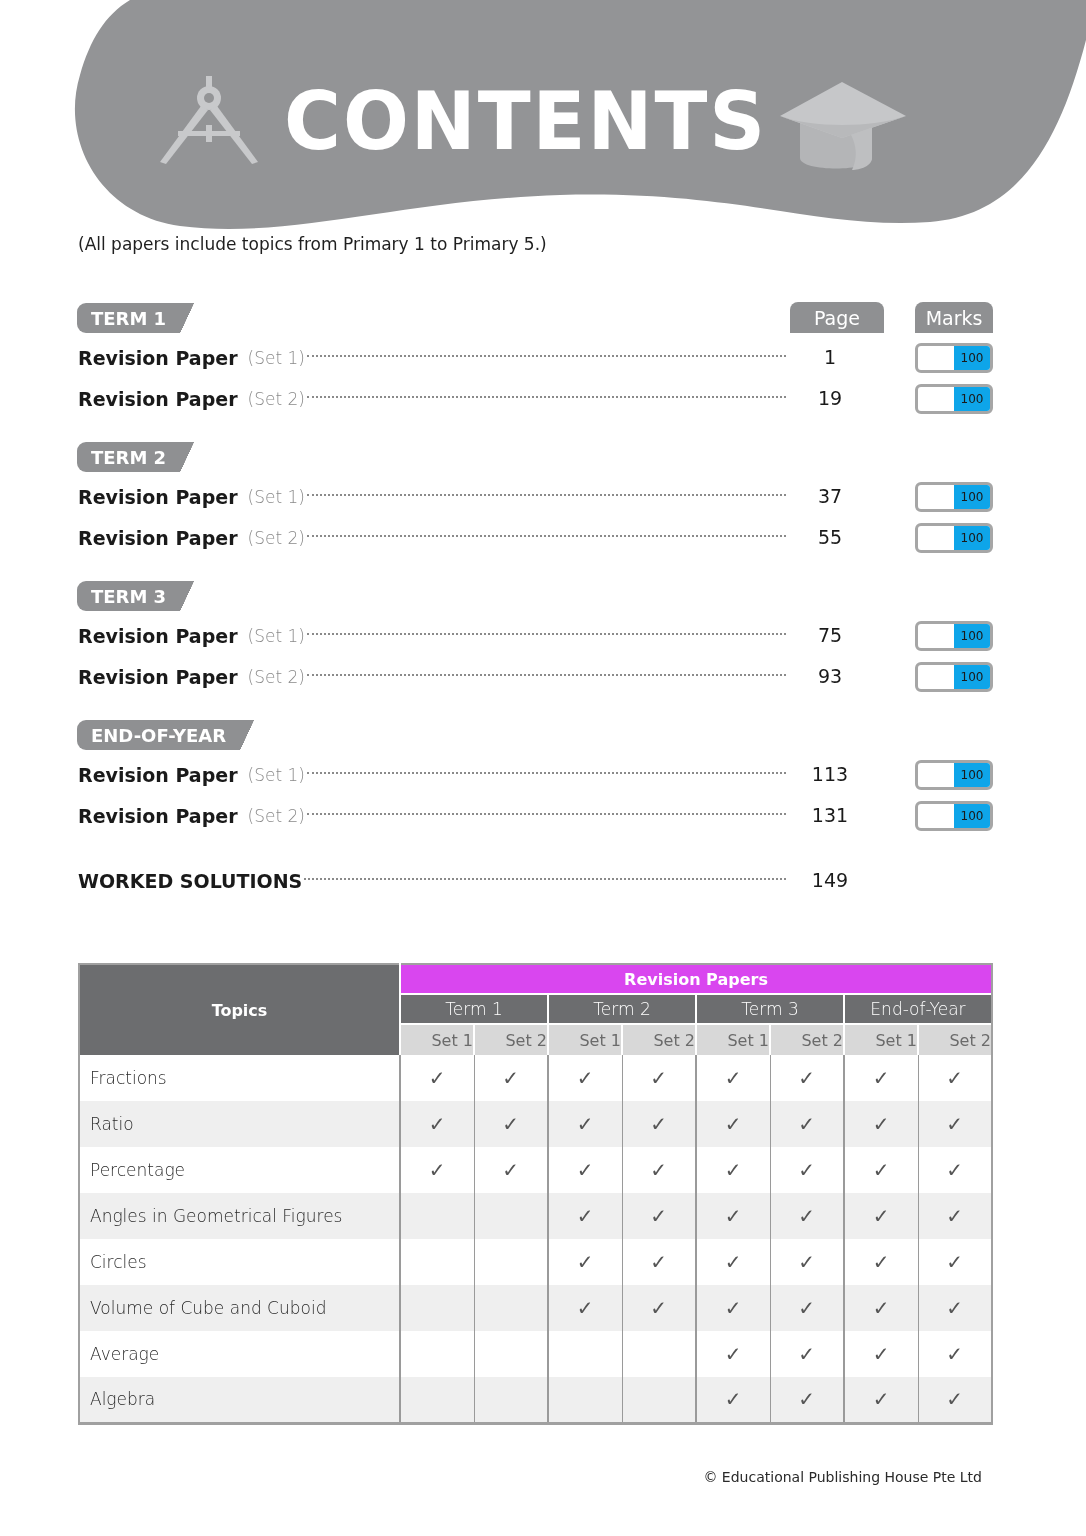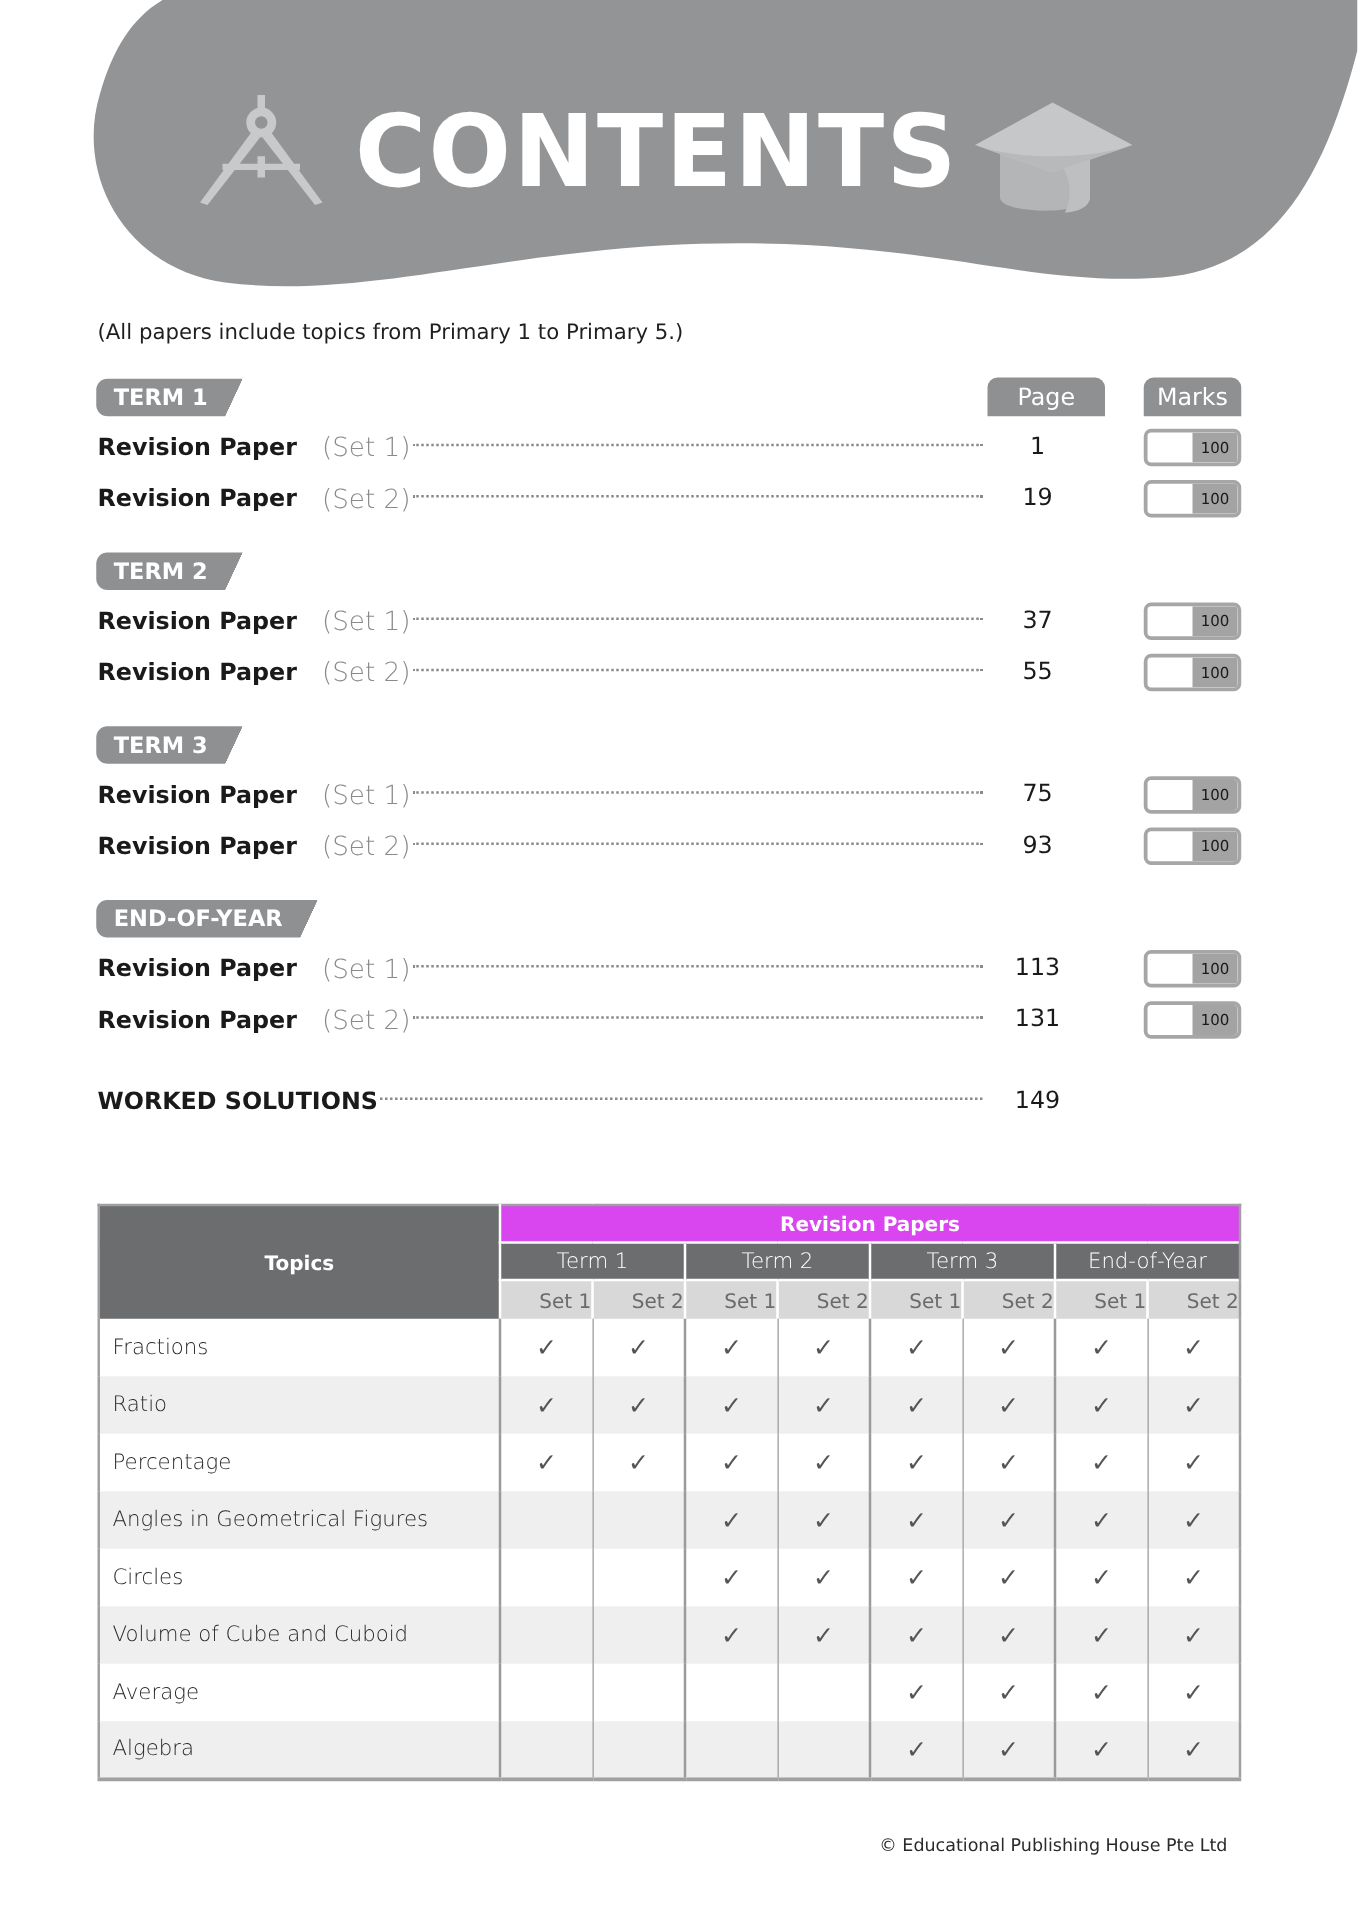--- a/index.html
+++ b/index.html
@@ -6,37 +6,37 @@
   html, body { width: 1086px; height: 1536px; background: #ffffff; overflow: hidden; }
   body { position: relative; font-family: "DejaVu Sans", sans-serif; color: #1f1f1f; }
 
   
   .header { position: absolute; left: 0; top: 0; width: 1086px; height: 240px; }
   .header svg.blob { position: absolute; left: 0; top: 0; }
   .compass { position: absolute; left: 156px; top: 76px; width: 108px; height: 92px; }
   .title { position: absolute; left: 284px; top: 76px; font-family: "DejaVu Sans", sans-serif; font-weight: 900; font-size: 80px; letter-spacing: 2px; color: #ffffff; line-height: 92px; transform: scaleX(0.97); transform-origin: left; }
   .cap { position: absolute; left: 772px; top: 74px; width: 140px; height: 98px; }
 
-  .note { position: absolute; left: 78px; top: 256px; font-family: "DejaVu Sans", sans-serif; font-size: 17px; color: #1f1f1f; }
+  .note { position: absolute; left: 78px; top: 234px; font-family: "DejaVu Sans", sans-serif; font-size: 17px; color: #1f1f1f; }
 
   
   .col-head { position: absolute; top: 302px; height: 31px; background: #8f9092; color: #ffffff; font-family: "DejaVu Sans", sans-serif; font-size: 19px; text-align: center; line-height: 33px; border-radius: 8px 8px 0 0; }
   .col-head.page { left: 790px; width: 94px; }
   .col-head.marks { left: 915px; width: 78px; }
 
   .term-tab { position: absolute; left: 77px; height: 30px; background: #8f9092; color: #ffffff; font-family: "DejaVu Sans", sans-serif; font-weight: 700; font-size: 18px; line-height: 31px; padding: 0 14px; border-radius: 9px 0 0 9px; }
   .term-tab::after { content: ""; position: absolute; right: -14px; top: 0; width: 14px; height: 30px; background: linear-gradient(to bottom right, #8f9092 50%, transparent 51%); }
 
   .toc-row { position: absolute; left: 78px; width: 708px; height: 28px; display: flex; align-items: center; }
   .toc-row .main { font-family: "DejaVu Sans", sans-serif; font-weight: 700; font-size: 19px; color: #1a1a1a; white-space: nowrap; }
-  .toc-row .sub { font-family: "DejaVu Sans", sans-serif; font-weight: 300; font-size: 21px; color: #8a8a8a; white-space: nowrap; margin-left: 20px; }
+  .toc-row .sub { font-family: "DejaVu Sans", sans-serif; font-weight: 300; font-size: 17px; color: #8a8a8a; white-space: nowrap; margin-left: 10px; }
   .toc-row .dots { flex: 1; border-bottom: 2px dotted #8a8a8a; margin: 0 0 5px 2px; height: 1px; }
   .page-num { position: absolute; width: 80px; left: 790px; text-align: center; font-family: "DejaVu Sans", sans-serif; font-size: 19px; color: #1a1a1a; }
   .marks-box { position: absolute; left: 915px; width: 78px; height: 30px; border: 3px solid #a6a6a6; border-radius: 6px; background: #ffffff; overflow: hidden; }
-  .marks-box .score { position: absolute; right: 0; top: 0; width: 36px; height: 24px; background: #a3a3a3; font-family: "DejaVu Sans", sans-serif; font-size: 12px; line-height: 24px; text-align: center; color: #1a1a1a; }
+  .marks-box .score { position: absolute; right: 0; top: 0; width: 36px; height: 24px; background: #0ea5e9; font-family: "DejaVu Sans", sans-serif; font-size: 12px; line-height: 24px; text-align: center; color: #1a1a1a; }
 
   
   table.topics { position: absolute; left: 78px; top: 963px; width: 915px; border-collapse: collapse; font-family: "DejaVu Sans", sans-serif; }
   table.topics th, table.topics td { padding: 0; }
   .th-topics { background: #6c6d6f; color: #ffffff; font-weight: 700; font-size: 16px; text-align: center; width: 321px; border-right: 2px solid #ffffff; border-left: 2px solid #a0a0a0; border-top: 2px solid #a0a0a0; }
   .th-rp { background: #d946ef; color: #ffffff; font-weight: 700; font-size: 16px; height: 30px; text-align: center; border-top: 2px solid #a0a0a0; border-right: 2px solid #a0a0a0; }
   .th-term { background: #6c6d6f; color: #ffffff; font-size: 17px; font-weight: 300; height: 30px; text-align: center; border-left: 2px solid #ffffff; border-top: 2px solid #ffffff; }
   .th-set { background: #d8d8d8; color: #6b6b6b; font-size: 16px; font-weight: 400; height: 31px; text-align: right; border-left: 2px solid #ffffff; border-top: 2px solid #ffffff; width: 74px; }
   .th-set.last, .th-term.last { border-right: 2px solid #a0a0a0; }
   tr.body-row td { height: 46px; }

